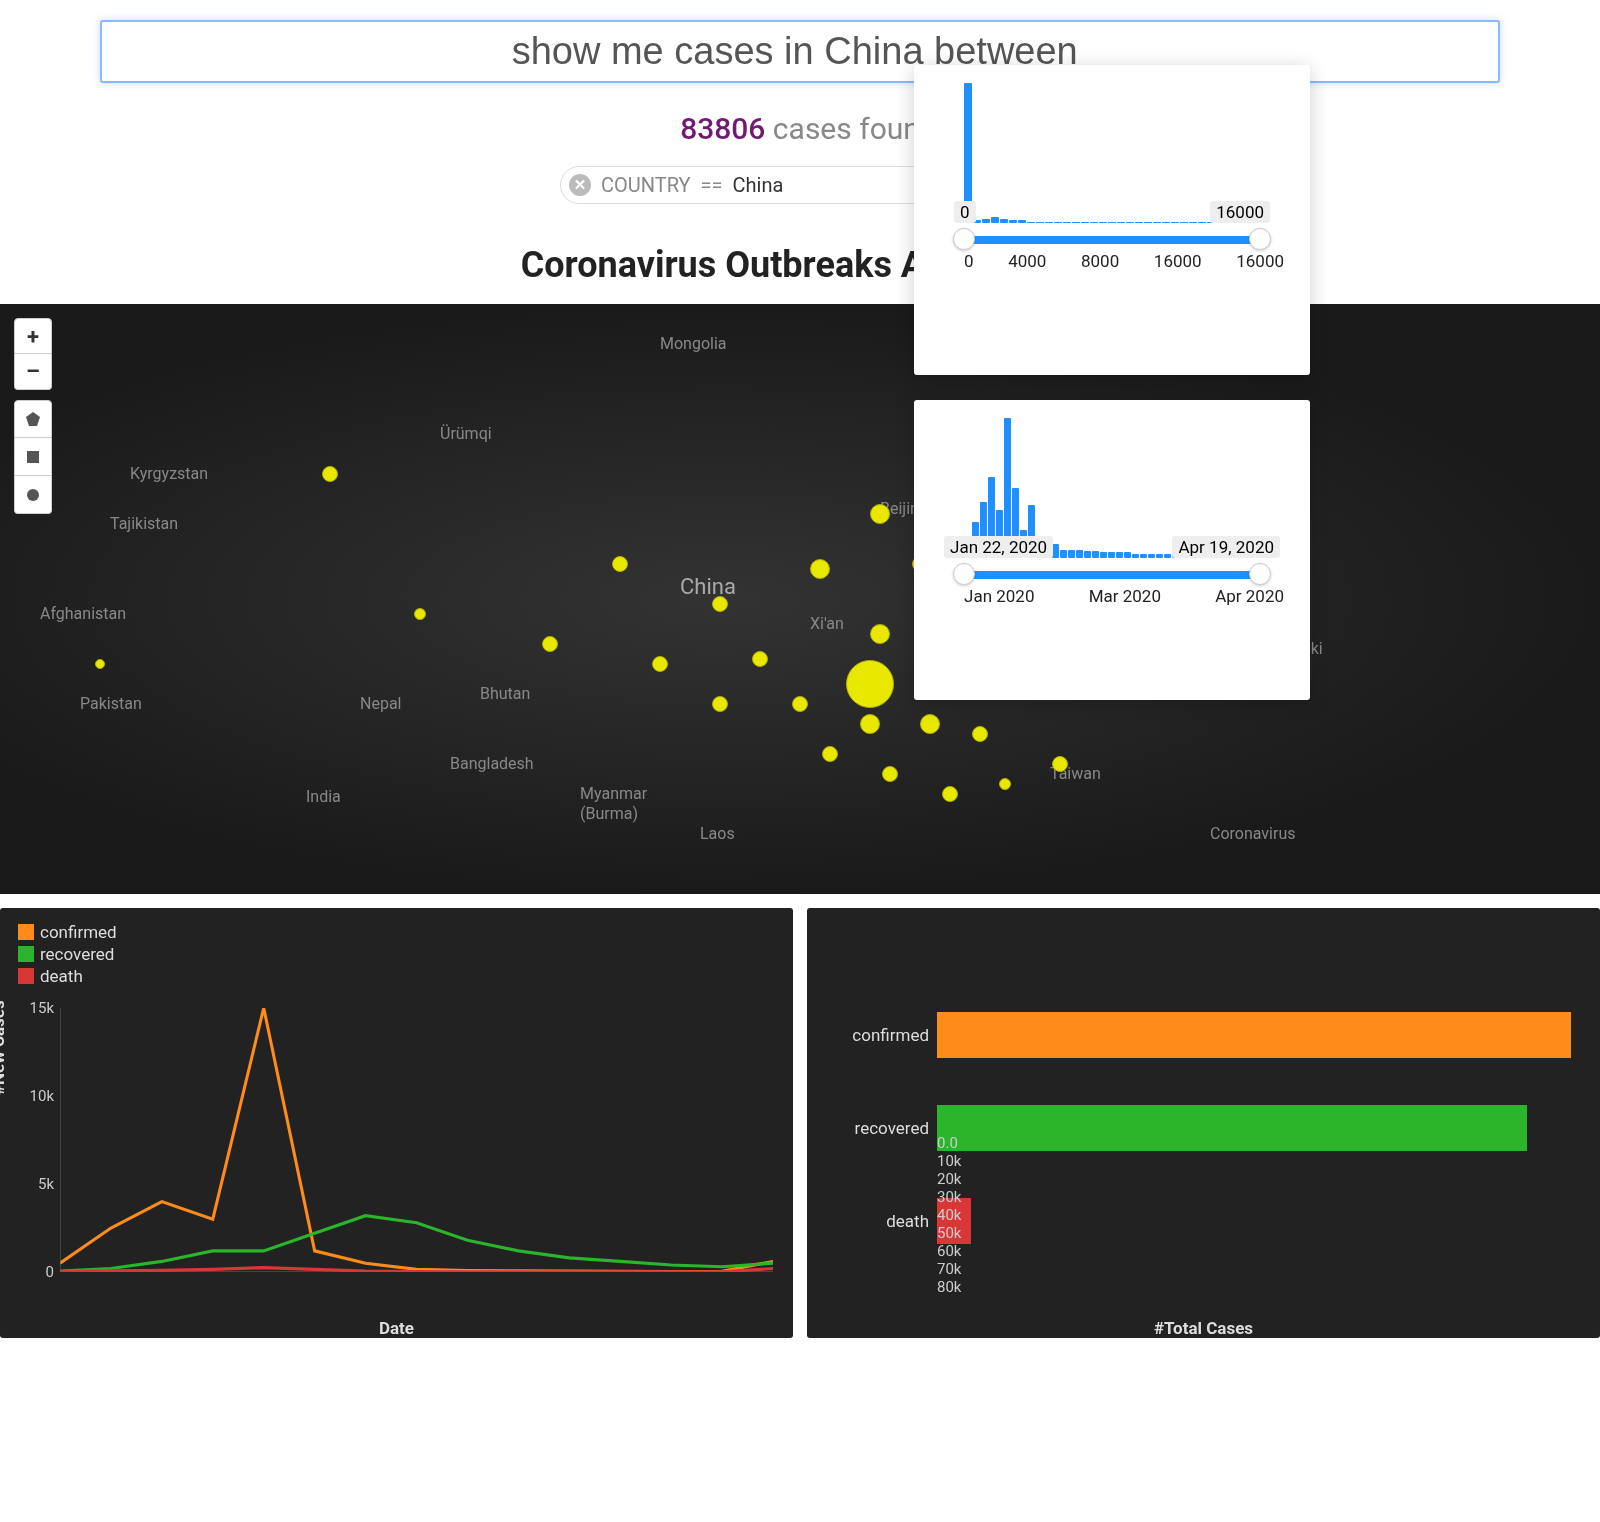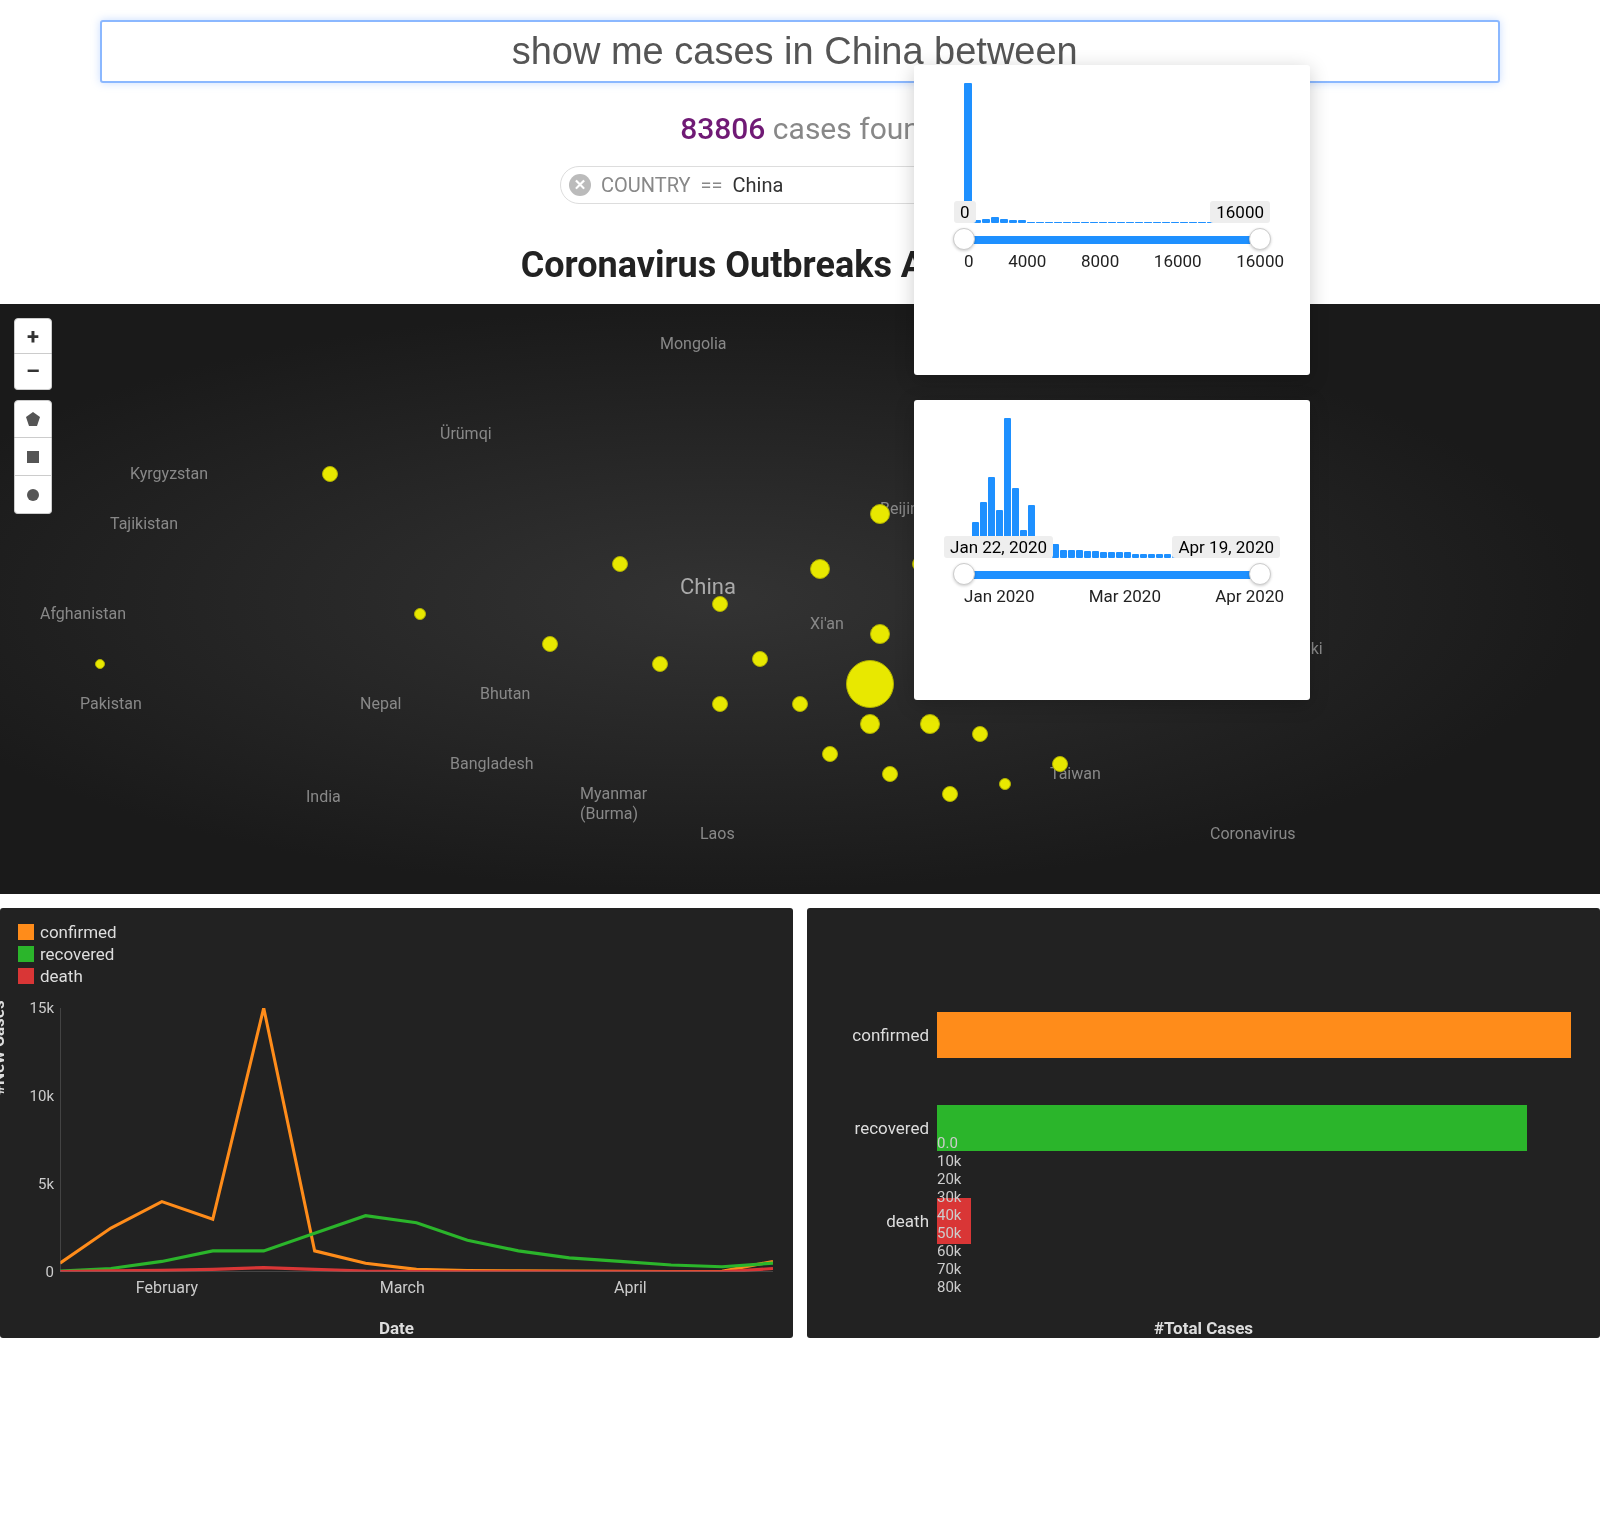--- a/index.html
+++ b/index.html
@@ -285,25 +285,20 @@
       </div>
     <div class="line-chart">
       <svg id="linesvg" width="100%" height="100%" viewBox="0 0 700 250" preserveAspectRatio="none">
           <polyline points="0,241.66666666666666 50,208.33333333333334 100,183.33333333333331 150,200 200,0 250,230 300,241.66666666666666 350,247.5 400,248.66666666666666 450.00000000000006,249 500,249.16666666666666 550,249.33333333333334 600,249.5 650,249.33333333333334 700,240" fill="none" stroke="#ff8c1a" stroke-width="3"></polyline>
           <polyline points="0,249.16666666666666 50,246.66666666666666 100,240 150,230 200,230 250,213.33333333333334 300,196.66666666666666 350,203.33333333333331 400,220 450.00000000000006,230 500,236.66666666666666 550,240 600,243.33333333333334 650,245 700,241.66666666666666" fill="none" stroke="#2bb52b" stroke-width="3"></polyline>
           <polyline points="0,249.66666666666666 50,249 100,248.5 150,247.5 200,245.83333333333334 250,247.5 300,249.16666666666666 350,249.5 400,249.75 450.00000000000006,249.83333333333334 500,249.86666666666667 550,249.9 600,249.91666666666666 650,249.91666666666666 700,246.66666666666666" fill="none" stroke="#d93636" stroke-width="3"></polyline>
           <line x1="0" y1="250" x2="700" y2="250" stroke="#666"></line>
           <line x1="0" y1="0" x2="0" y2="250" stroke="#666"></line>
         </svg>
     </div>
-    <div class="x-axis" id="xaxis1">
-        <div class="x-tick" style="left:15%">February</div>
-        <div class="x-tick" style="left:48%">March</div>
-        <div class="x-tick" style="left:80%">April</div>
-      </div>
     <div class="axis-label y-label">#New Cases</div>
     <div class="axis-label x-label">Date</div>
   </div>
   <div class="chart-panel">
     <div class="hbar-labels" id="hlabs">
         <div class="hbar-lab">confirmed</div>
         <div class="hbar-lab">recovered</div>
         <div class="hbar-lab">death</div>
       </div>
     <div class="hbars" id="hbars">

